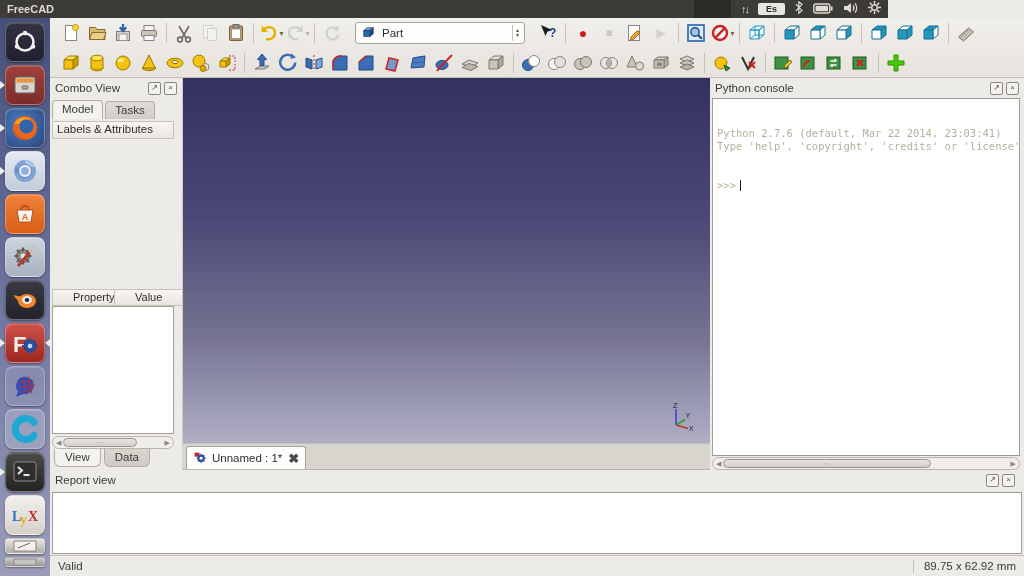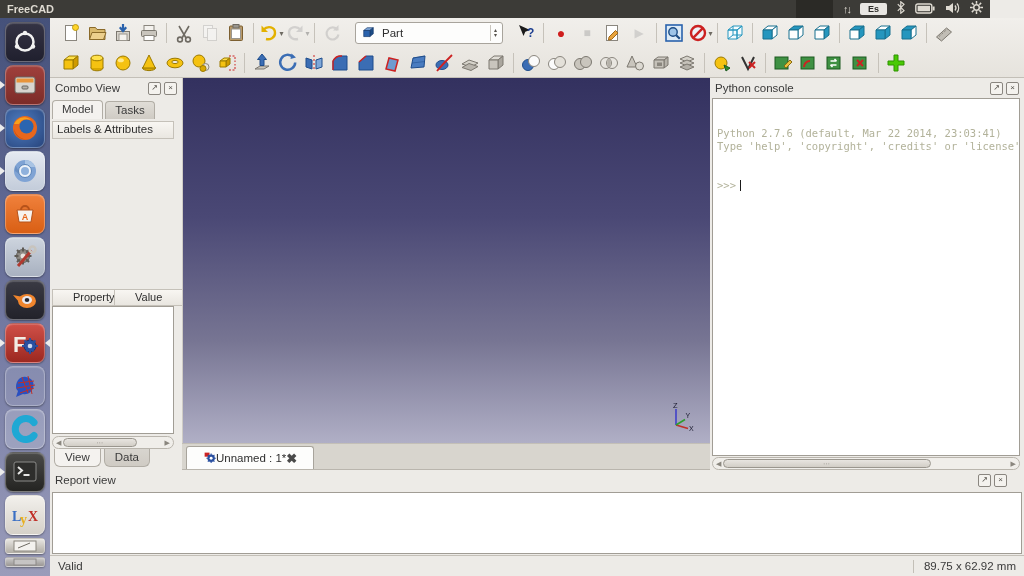--- a/index.html
+++ b/index.html
@@ -1,21 +1,21 @@
 <!DOCTYPE html>
 <html><head>
 <meta charset="utf-8">
 <style>
   html,body{margin:0;padding:0}
   body{width:1024px;height:576px;position:relative;overflow:hidden;
        font-family:"Liberation Sans",sans-serif;background:#edebe7;
        --vp-top:#33315f;--vp-bottom:#b0afc6;}
 
   
-  #topbar{position:absolute;left:0;top:0;width:990px;height:18px;background:#3c3b37;
+  #topbar{position:absolute;left:0;top:0;width:888px;height:18px;background:#3c3b37;
           color:#dfdbd2;display:flex;align-items:center;z-index:100}
   #topbar .title{font-weight:bold;font-size:11px;padding-left:7px}
   #topbar .right{margin-left:auto;display:flex;align-items:center;gap:10px;padding-right:7px;height:100%}
   .artifact{width:37px;height:18px;background:#2b2a26}
   .updown{font-size:11px;font-weight:bold;letter-spacing:-2px}
   .kbd{background:#e8e6e2;color:#2e2d29;font-weight:bold;font-size:9px;padding:1px 8px;border-radius:2px}
 
   
   #launcher{position:absolute;top:18px;left:0;width:50px;height:558px;z-index:60;
             background:linear-gradient(180deg,#45517a 0%,#5c6590 30%,#7b81a8 65%,#9a9cba 100%);
@@ -35,21 +35,21 @@
   #appwin{position:absolute;left:50px;top:18px;width:974px;height:558px;background:#edebe7}
 
   #toolbars{position:absolute;left:0;top:0;right:0;height:60px;
             background:linear-gradient(#f1efeb,#e6e3dd);border-bottom:1px solid #c3bfb7;box-sizing:border-box}
   .trow{height:30px;display:flex;align-items:center;padding-left:8px}
   .tbtn{height:26px;min-width:26px;display:flex;align-items:center;justify-content:center;flex:none}
   .tbtn.disabled{opacity:.45;filter:grayscale(.9)}
   .tsep{width:1px;height:20px;background:#c6c2ba;margin:0 4px;flex:none}
   .caret{font-size:8px;color:#6e6a62;margin-left:-1px}
   .ug{line-height:1}
-  .wbcombo{height:22px;width:148px;background:#fdfdfc;border:1px solid #a8a49c;border-radius:3px;
+  .wbcombo{height:22px;width:170px;background:#fdfdfc;border:1px solid #a8a49c;border-radius:3px;
            display:flex;align-items:center;gap:6px;padding:0 2px 0 5px;margin:0 10px;
            font-size:11.5px;color:#2e2e2e;box-sizing:border-box;flex:none}
   .spinner{margin-left:auto;display:flex;flex-direction:column;align-items:center;font-size:6px;
            color:#55524c;line-height:5px;border-left:1px solid #c9c5bd;padding:0 3px;height:16px;justify-content:center}
 
   
   .paneltitle{height:20px;display:flex;align-items:center;font-size:11.5px;color:#3a3a3a;padding:0 5px}
   .wbtns{margin-left:auto;display:flex;gap:3px}
   .wbtn{width:11px;height:11px;border:1px solid #8a8680;border-radius:2px;background:#f4f2ee;
         font-size:8px;line-height:9px;text-align:center;color:#55524c}
@@ -85,21 +85,21 @@
 
   
   #viewport3d{position:absolute;left:132px;top:60px;width:528px;height:365px;
       background:linear-gradient(180deg,var(--vp-top) 0%,#4a4875 38%,#777593 72%,var(--vp-bottom) 100%);
       border-left:1px solid #cfccc6;box-sizing:border-box}
   #axiscross{position:absolute;right:14px;bottom:8px}
   #mditabs{position:absolute;left:132px;top:425px;width:528px;height:27px;background:#d8d5ce;
       border-top:1px solid #c3bfb7;border-bottom:1px solid #b9b5ad;box-sizing:border-box;
       display:flex;align-items:flex-end;padding-left:4px}
   .mditab{height:23px;background:#fdfdfc;border:1px solid #a8a49c;border-bottom:none;border-radius:3px 3px 0 0;
-      display:flex;align-items:center;padding:0 16px;font-size:11.5px;color:#2e2e2e;box-sizing:border-box}
+      display:flex;align-items:center;gap:6px;padding:0 6px;font-size:11.5px;color:#2e2e2e;box-sizing:border-box}
   .mdiclose{font-weight:bold;color:#4a4a4a;font-size:13px;line-height:1}
 
   
   #pythonpanel{position:absolute;left:660px;top:60px;width:314px;height:392px}
   #py-content{position:absolute;left:2px;right:4px;top:20px;height:358px;overflow:hidden;
       font-family:"DejaVu Sans Mono",monospace;font-size:10.5px;line-height:13px;color:#b2b29a;
       padding:2px 0 0 4px;white-space:pre}
   #py-hscroll{position:absolute;left:2px;right:4px;top:379px}
   .pycursor{display:inline-block;width:1px;height:11px;background:#1a1a1a;vertical-align:-2px;margin-left:4px}
 
@@ -725,21 +725,21 @@
       <div><span>&gt;&gt;&gt;</span><span class="pycursor"></span></div>
     </div>
     <div id="py-hscroll" class="hscroll">
       <span class="harrow" style="left:3px">◀</span>
       <span class="hthumb" style="left:10px;width:68%">⋯</span>
       <span class="harrow" style="right:3px">▶</span>
     </div>
   </div>
 
   <div id="reportview">
-    <div class="paneltitle" style="position:absolute;left:0;right:12px;top:0">
+    <div class="paneltitle" style="position:absolute;left:0;right:4px;top:0">
       <span>Report view</span>
       <span class="wbtns">
         <span class="wbtn">↗</span>
         <span class="wbtn">×</span>
       </span>
     </div>
     <div id="rv-content" class="whitebox"></div>
   </div>
 
   <div id="statusbar">

